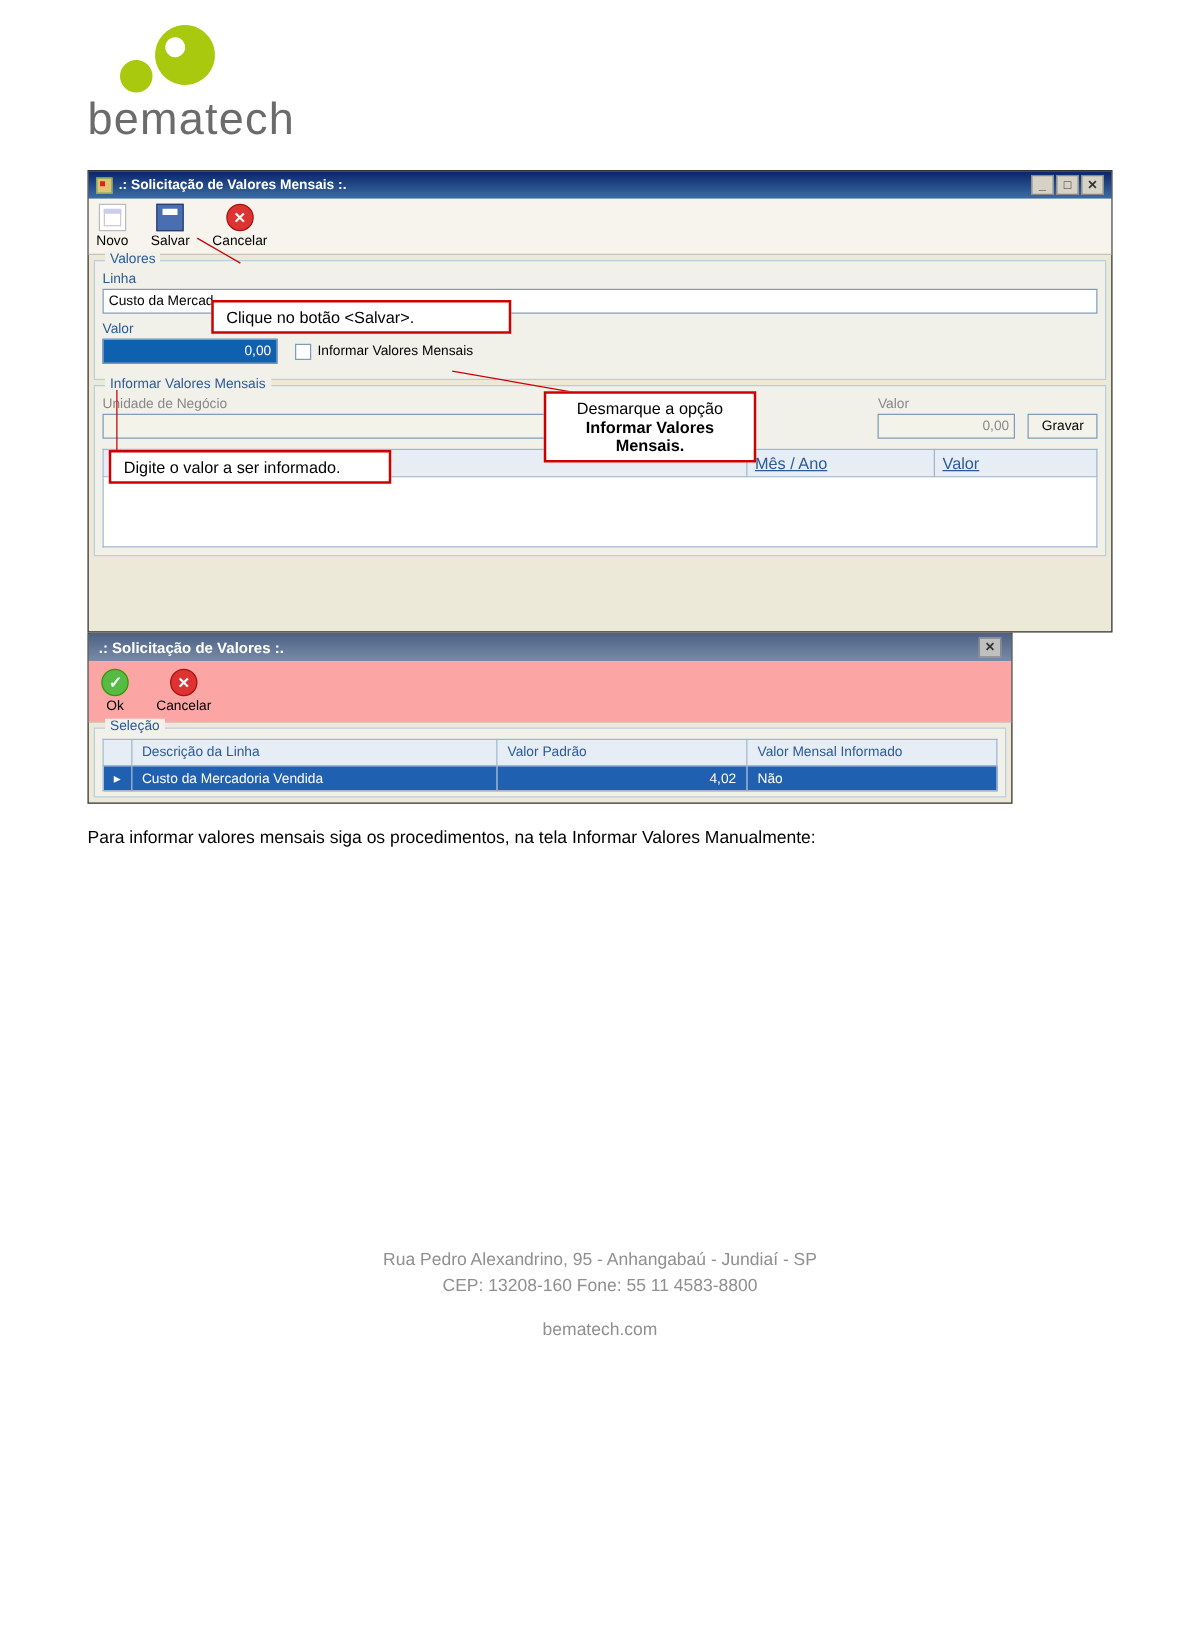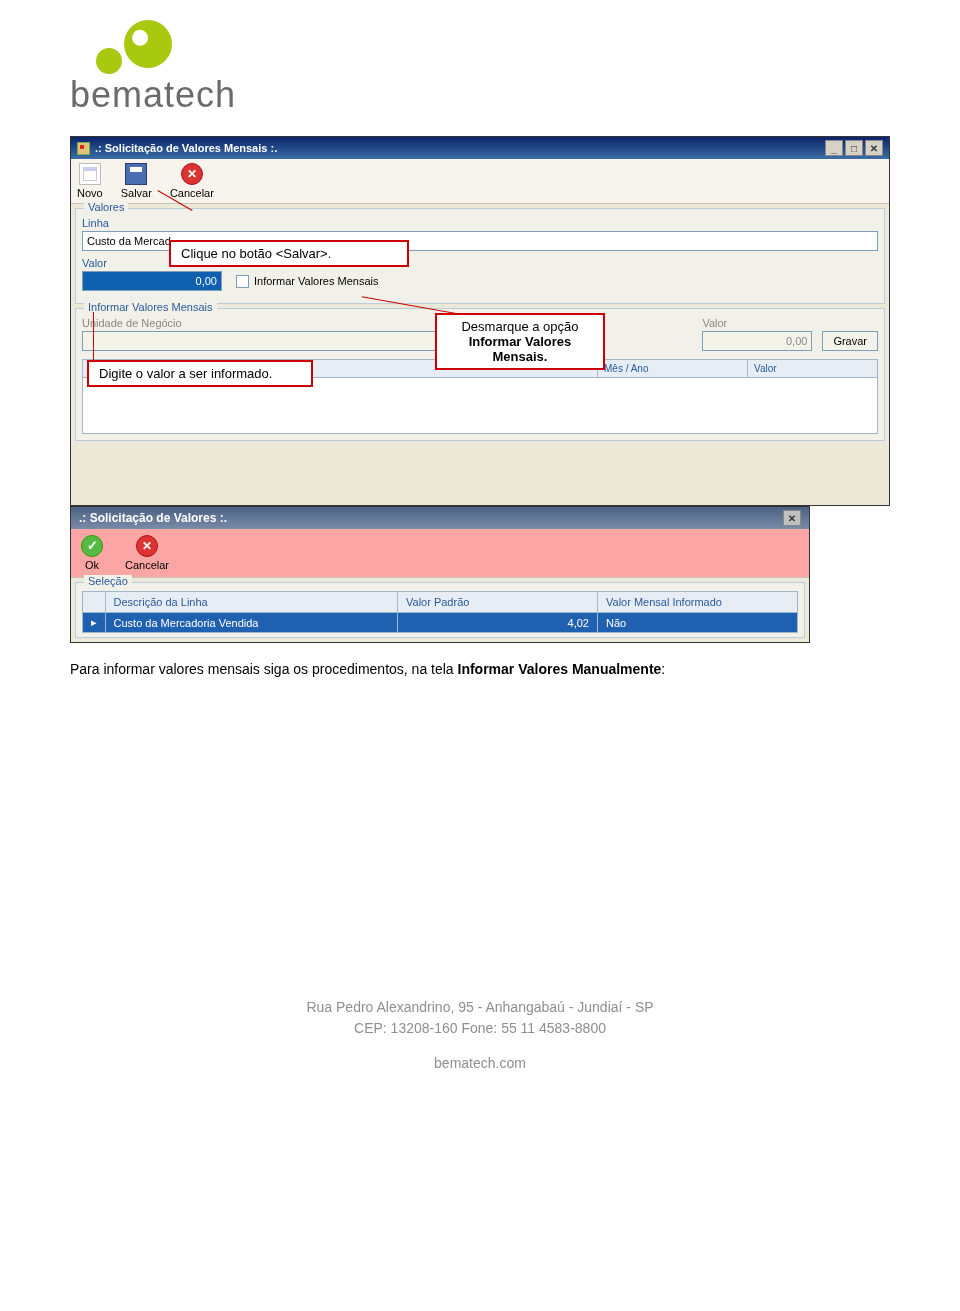--- a/index.html
+++ b/index.html
@@ -98,21 +98,21 @@
   .finput.sel { background:#1060b0;color:#fff;}
   .checkbox-row { display:flex;align-items:center;gap:5px;}
   .chk { width:13px;height:13px;border:1px solid #7f9db9;background:#fff;}
 
   table.list {
     width:100%;border-collapse:collapse;background:#fff;
     border:1px solid #9fb6cd;
   }
   table.list th {
     background:#e7edf5;border:1px solid #9fb6cd;padding:3px 6px;
-    text-align:left;font-weight:normal;color:#2a5a9a;font-size:10px;
+    text-align:left;font-weight:normal;color:#2a5a9a;font-size:13px;text-decoration:underline;
   }
   .btn {
     height:20px;border:1px solid #7f9db9;background:#f4f3ea;
     padding:0 10px;font-size:11px;
   }
 
   
   .callout-box {
     position:absolute;background:#fff;border:2px solid #c00;
     padding:4px 10px;font-family:Verdana,Arial,sans-serif;
@@ -143,21 +143,21 @@
     border:1px solid #9fb6cd;padding:3px 8px;font-size:11px;
     background:#2060b0;color:#fff;
   }
   .rowmark { width:16px;text-align:center;}
 
   
   .para {
     font-family:Verdana,Arial,sans-serif;font-size:14px;
     margin:18px 0 12px 0;color:#000;
   }
-  .para b { font-weight:bold;text-align:center; }
+  .para b { font-weight:normal;text-align:center; }
 
   
   .footer {
     margin-top:320px;text-align:center;color:#8f8f8f;
     font-family:"Trebuchet MS",Arial,sans-serif;font-size:14px;
     line-height:1.5;
   }
   .footer .site { margin-top:14px;display:block;}
 </style>
 </head>

